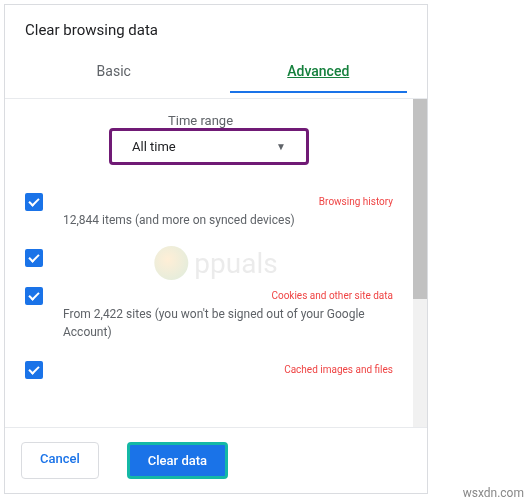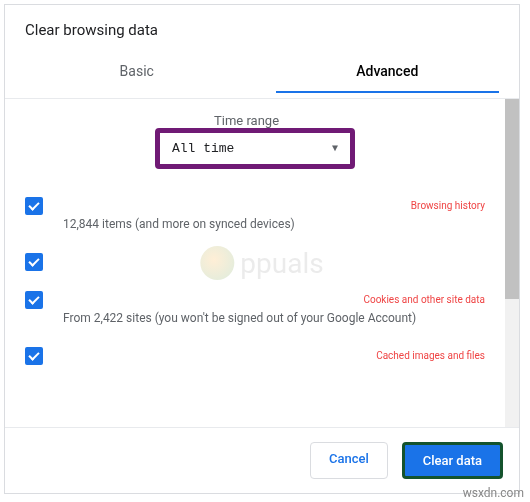--- a/index.html
+++ b/index.html
@@ -8,21 +8,21 @@
       font-size: 13px;
       color: #3c4043;
       background: #fff;
       width: 530px;
       height: 502px;
       position: relative;
     }
     .dialog {
       border: 1px solid #dadce0;
       margin: 4px;
-      width: 516px;
+      width: 424px;
       height: 490px;
       display: flex;
       flex-direction: column;
       background: #fff;
     }
     .header {
       padding: 16px 20px 6px 20px;
       border-bottom: 1px solid #e8eaed;
     }
     .title {
@@ -39,23 +39,24 @@
       flex: 1;
       text-align: center;
       padding: 10px 0 12px;
       font-size: 14px;
       color: #5f6368;
       cursor: pointer;
       border-bottom: 2px solid transparent;
       margin-bottom: -1px;
     }
     .tab.active {
-      color: #000000;
+      color: #15803d;
       border-bottom-color: #1a73e8;
       font-weight: 500;
+      text-decoration: underline;
     }
     .content-wrap {
       flex: 1;
       display: flex;
       overflow: hidden;
       position: relative;
     }
     .content {
       flex: 1;
       padding: 14px 20px 0 20px;
@@ -66,31 +67,30 @@
       align-items: center;
       margin-bottom: 18px;
       flex-direction: column;
     }
     .range-label {
       font-size: 13px;
       color: #5f6368;
       width: 82px;
     }
     .select {
-      border: 5px solid #701a75;
+      border: 3px solid #701a75;
       border-radius: 4px;
-      padding: 8px 12px;
+      padding: 8px 20px;
       width: 200px;
       display: flex;
       justify-content: space-between;
       align-items: center;
       font-size: 13px;
       color: #202124;
       cursor: pointer;
-      font-family: Liberation Mono, monospace;
     }
     .chev {
       font-size: 10px;
       color: #5f6368;
     }
     .item {
       display: flex;
       align-items: flex-start;
       padding: 10px 0;
     }
@@ -140,39 +140,39 @@
       background: #c1c1c1;
       width: 14px;
       position: absolute;
       top: 0;
       height: 200px;
     }
     .footer {
       border-top: 1px solid #e8eaed;
       padding: 14px 16px;
       display: flex;
-      justify-content: flex-end;
-      gap: 14px;
+      justify-content: flex-start;
+      gap: 28px;
     }
     .btn {
       font-size: 13px;
       padding: 8px 18px;
       border-radius: 4px;
       cursor: pointer;
       font-weight: 500;
     }
     .btn-cancel {
       border: 1px solid #dadce0;
       color: #1a73e8;
       background: #fff;
     }
     .btn-clear {
       background: #1a73e8;
       color: #fff;
-      border: 3px solid #14532d;
+      border: 3px solid #14b8a6;
     }
     .watermark {
       position: absolute;
       top: 50%; left: 50%;
       transform: translate(-50%, -50%);
       font-size: 28px;
       color: rgba(120,120,120,0.15);
       pointer-events: none;
       display:flex;
       align-items:center;

